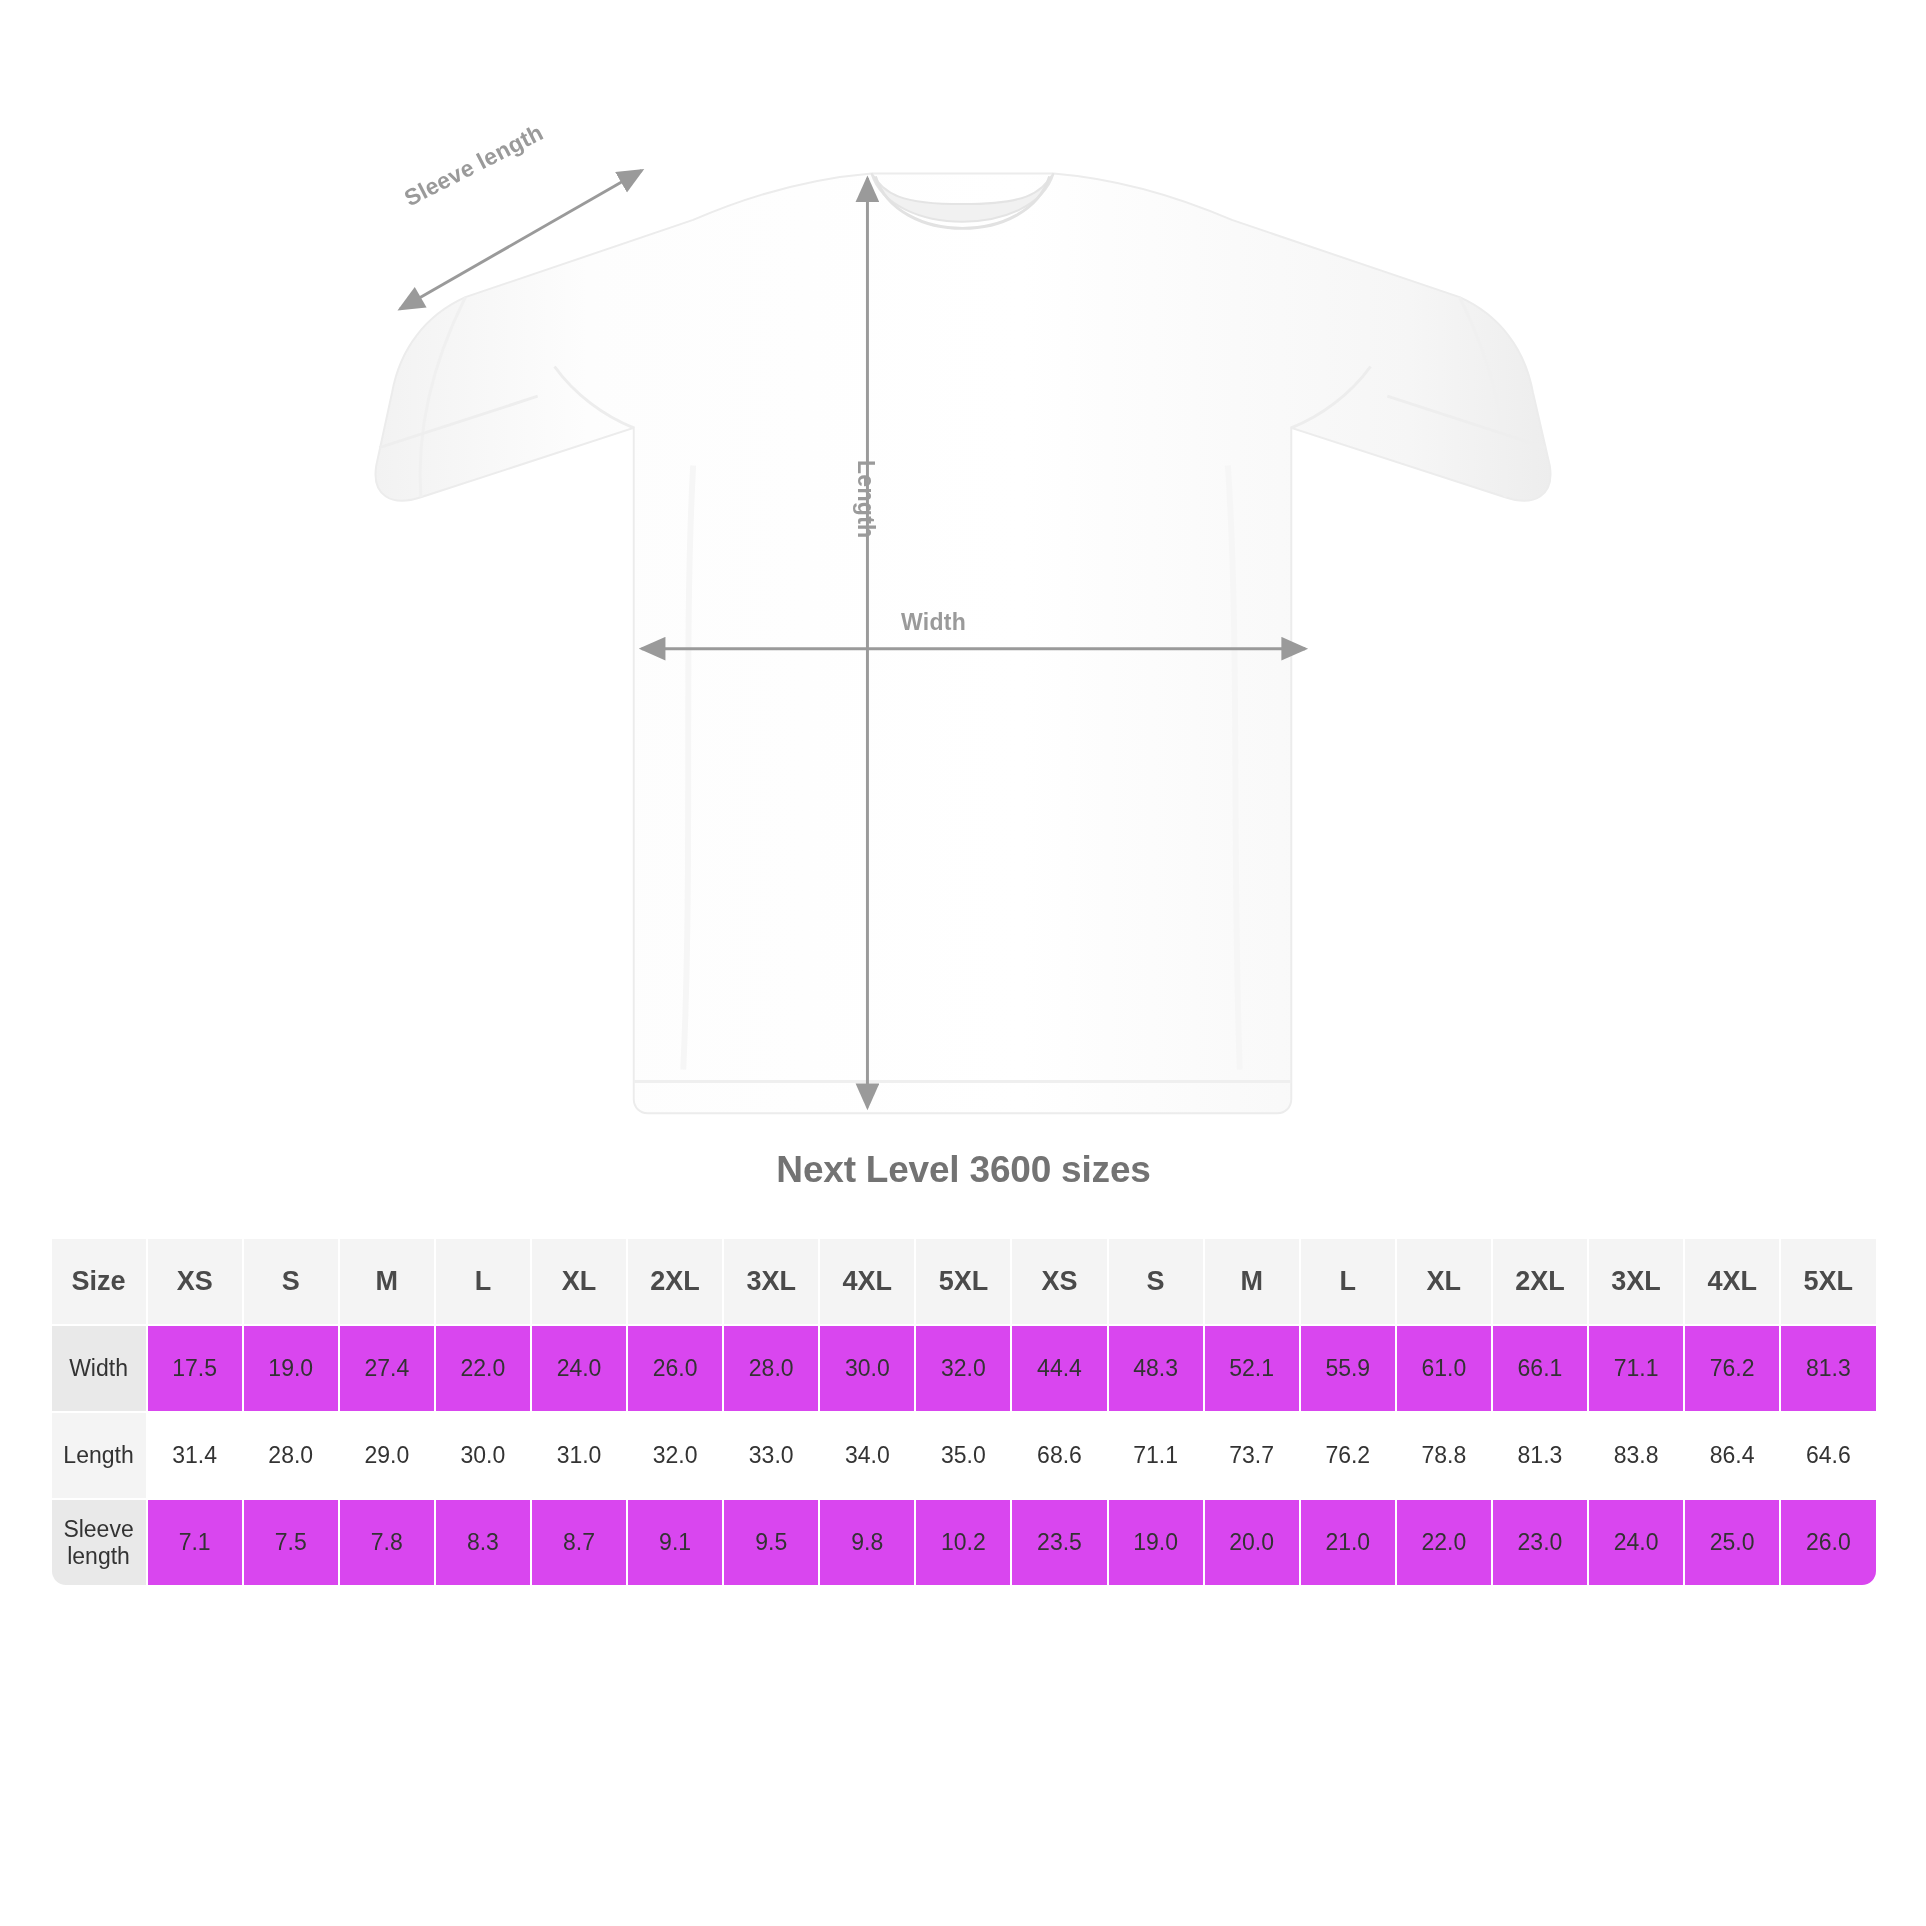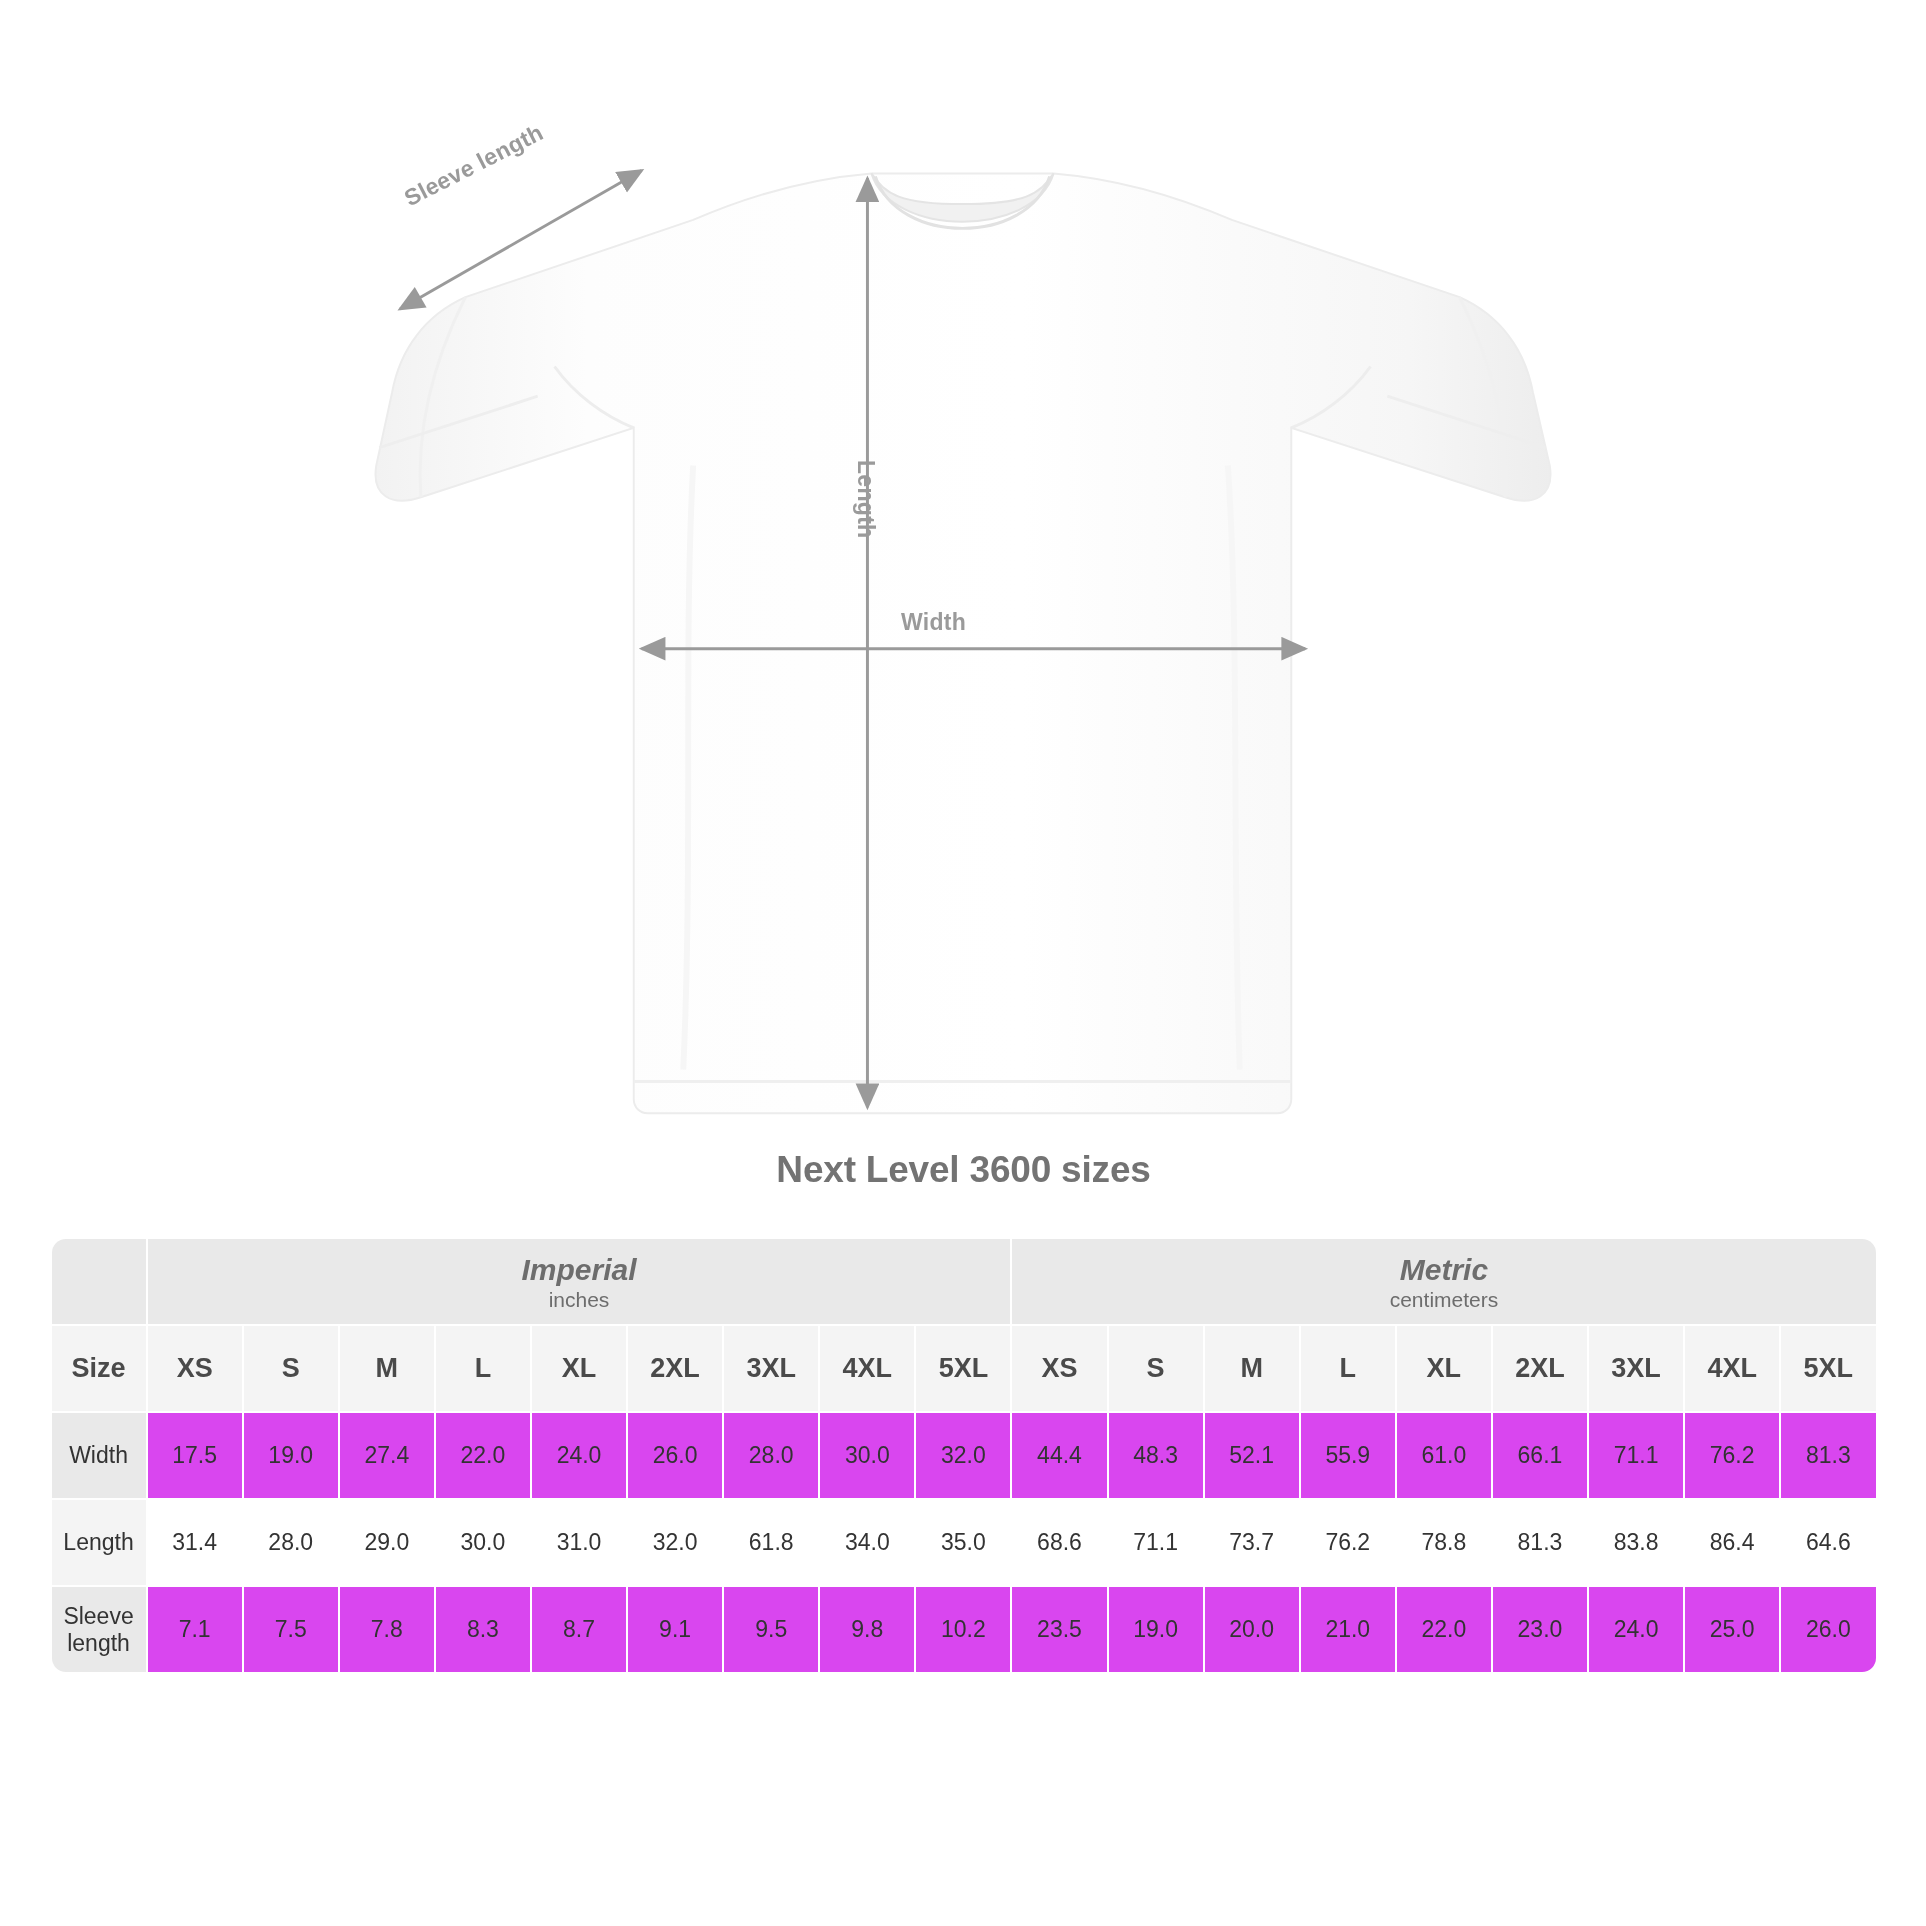--- a/index.html
+++ b/index.html
@@ -210,31 +210,20 @@
   <div class="dim-label lbl-width">Width</div>
 </div>
 
 <div class="title-block">
   <h1 class="chart-title">Next Level 3600 sizes</h1>
 </div>
 
 <div class="table-wrap">
   <table class="size-table">
     <tbody>
-      <tr>
-        <td class="corner-cell tl"></td>
-        <td class="unit-head" colspan="9">
-          <div class="u-name">Imperial</div>
-          <div class="u-sub">inches</div>
-        </td>
-        <td class="unit-head tr" colspan="9">
-          <div class="u-name">Metric</div>
-          <div class="u-sub">centimeters</div>
-        </td>
-      </tr>
 
       <tr class="row-head">
         <td class="rowlabel">Size</td>
         <td>XS</td>
         <td>S</td>
         <td>M</td>
         <td>L</td>
         <td>XL</td>
         <td>2XL</td>
         <td>3XL</td>
@@ -274,21 +263,21 @@
       </tr>
 
       <tr class="row-data">
         <td class="rowlabel">Length</td>
         <td>31.4</td>
         <td>28.0</td>
         <td>29.0</td>
         <td>30.0</td>
         <td>31.0</td>
         <td>32.0</td>
-        <td>61.8</td>
+        <td>33.0</td>
         <td>34.0</td>
         <td>35.0</td>
         <td>68.6</td>
         <td>71.1</td>
         <td>73.7</td>
         <td>76.2</td>
         <td>78.8</td>
         <td>81.3</td>
         <td>83.8</td>
         <td>86.4</td>

